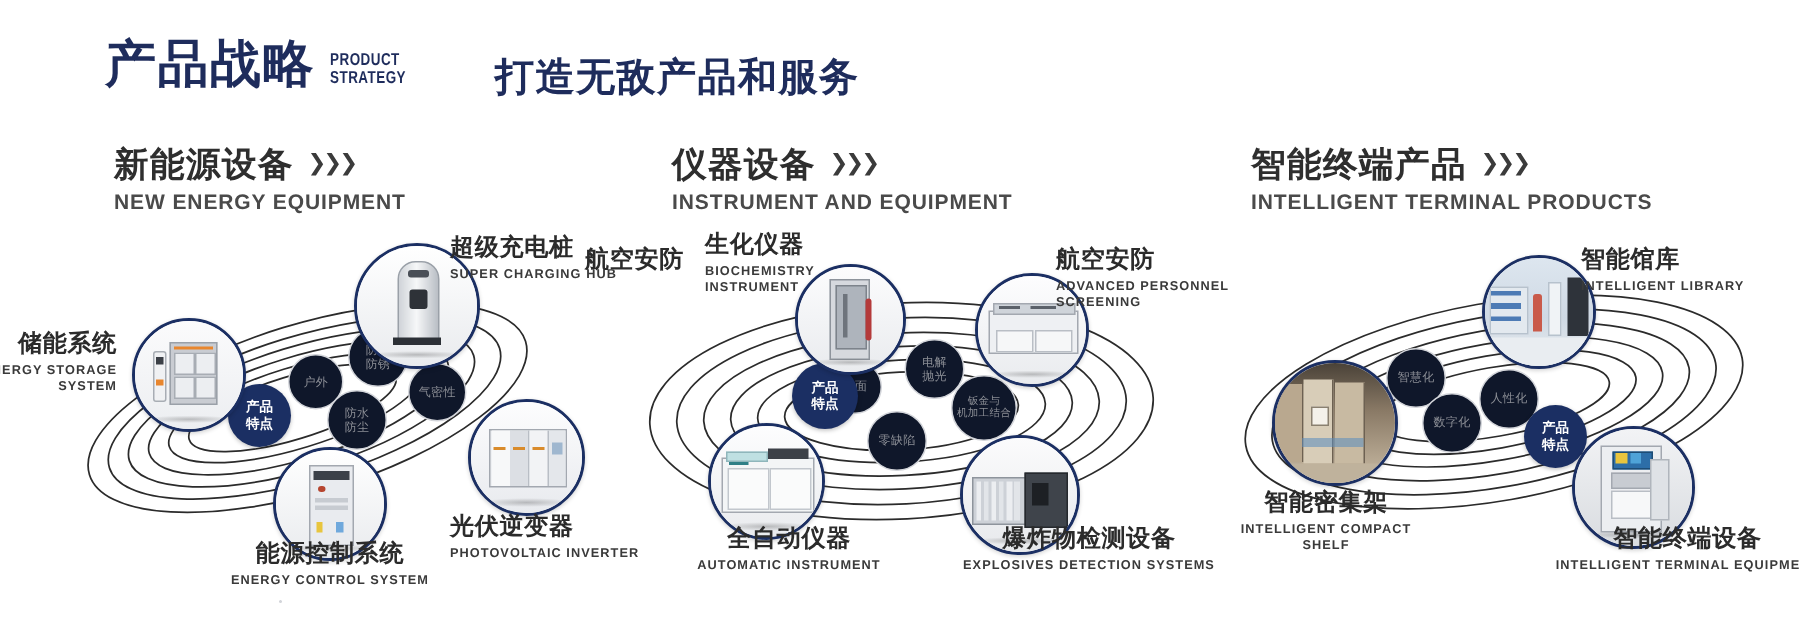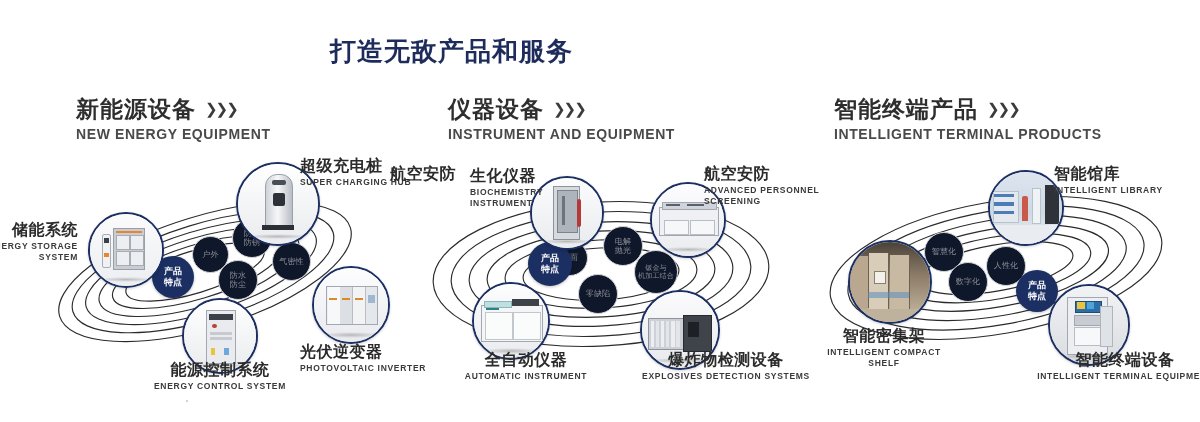--- a/index.html
+++ b/index.html
@@ -77,20 +77,25 @@
   .shadowgrad{
     position:absolute;left:8%;bottom:6%;width:84%;height:7%;
     background:radial-gradient(ellipse at center,rgba(0,0,0,.22),rgba(0,0,0,0) 70%);
   }
 </style>
 </head>
 <body>
 
 <div class="stage">
 
+  <div class="hdr">
+    <div class="hdr-cn">产品战略</div>
+    <div class="hdr-en">PRODUCT
+STRATEGY</div>
+  </div>
   <div class="hdr-sub">打造无敌产品和服务</div>
 
   <div class="sec-h" style="left:76px;top:96px;">
     <div class="cn">
       <span>新能源设备</span>
       <span class="arrows">❯❯❯</span>
     </div>
     <div class="en">NEW ENERGY EQUIPMENT</div>
   </div>
 
@@ -238,21 +243,21 @@
     <div class="node" style="left:134px;top:26px;width:74px;height:74px;">
       <div class="ph" style="background:linear-gradient(180deg,#fcfcfd 0%,#e9ebee 100%);">
         <div class="dev" style="left:30%;top:12%;width:36%;height:74%;background:#d6d9de;border:1px solid #8e949c;">
           <div style="position:absolute;left:12%;top:6%;width:76%;height:78%;background:#aeb4bc;border:1px solid #7d838b;"></div>
           <div style="position:absolute;left:30%;top:16%;width:12%;height:56%;background:#6e747c;"></div>
         </div>
         <div class="dev" style="left:64%;top:30%;width:6%;height:40%;background:#b43a3a;border-radius:2px;"></div>
         <div class="shadowgrad"></div>
       </div>
     </div>
-    <div class="cap" style="left:74px;top:4px;width:150px;text-align:left;margin-top:12px;">
+    <div class="cap" style="left:74px;top:4px;width:150px;text-align:left;">
       <div class="cn">生化仪器</div>
       <div class="en">BIOCHEMISTRY
 INSTRUMENT</div>
     </div>
 
     <div class="node" style="left:254px;top:32px;width:76px;height:76px;">
       <div class="ph" style="background:linear-gradient(180deg,#fdfdfe 0%,#e9ebee 100%);">
         <div class="dev" style="left:10%;top:32%;width:80%;height:38%;background:#eef0f3;border:1px solid #a3a8b0;">
           <div style="position:absolute;left:4%;top:-22%;width:92%;height:22%;background:#cfd4da;border:1px solid #a3a8b0;"></div>
           <div style="position:absolute;left:10%;top:-16%;width:24%;height:10%;background:#5b616a;"></div>

